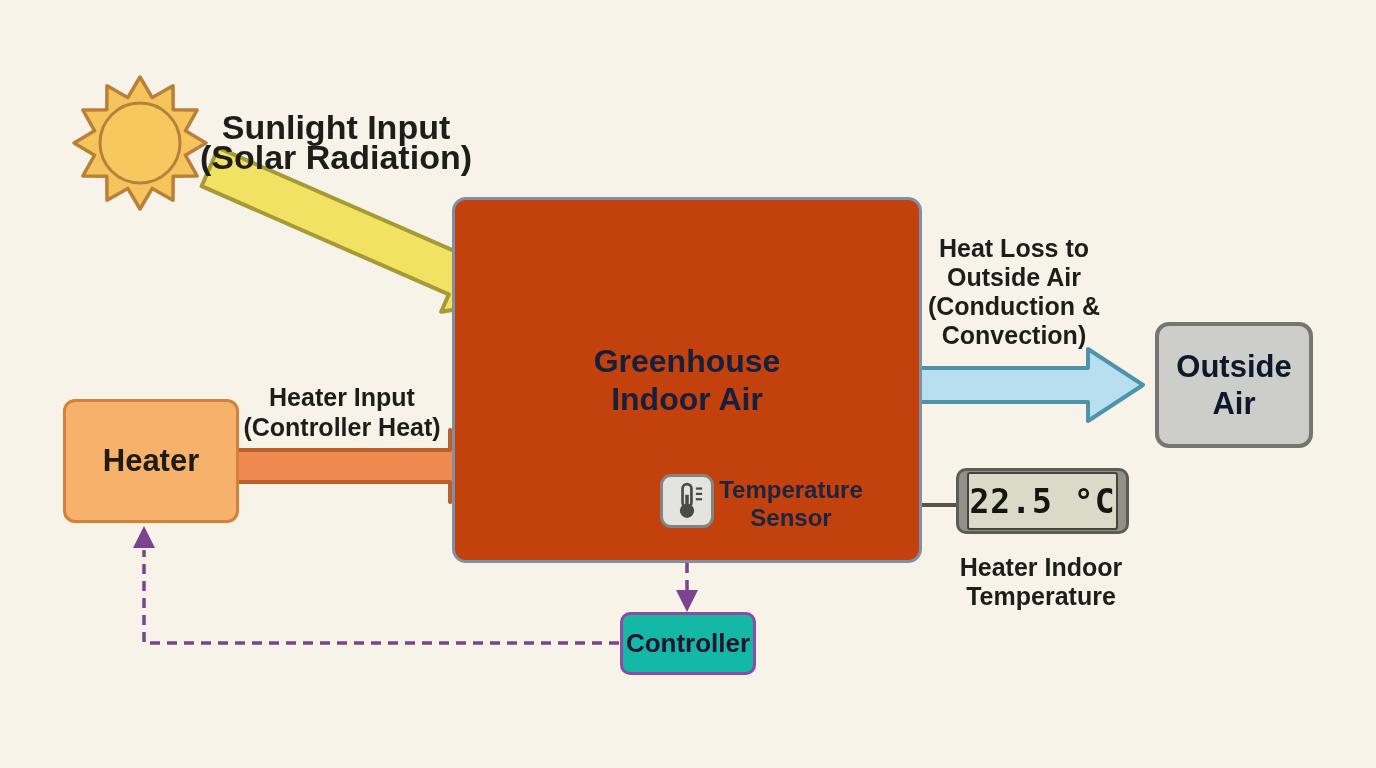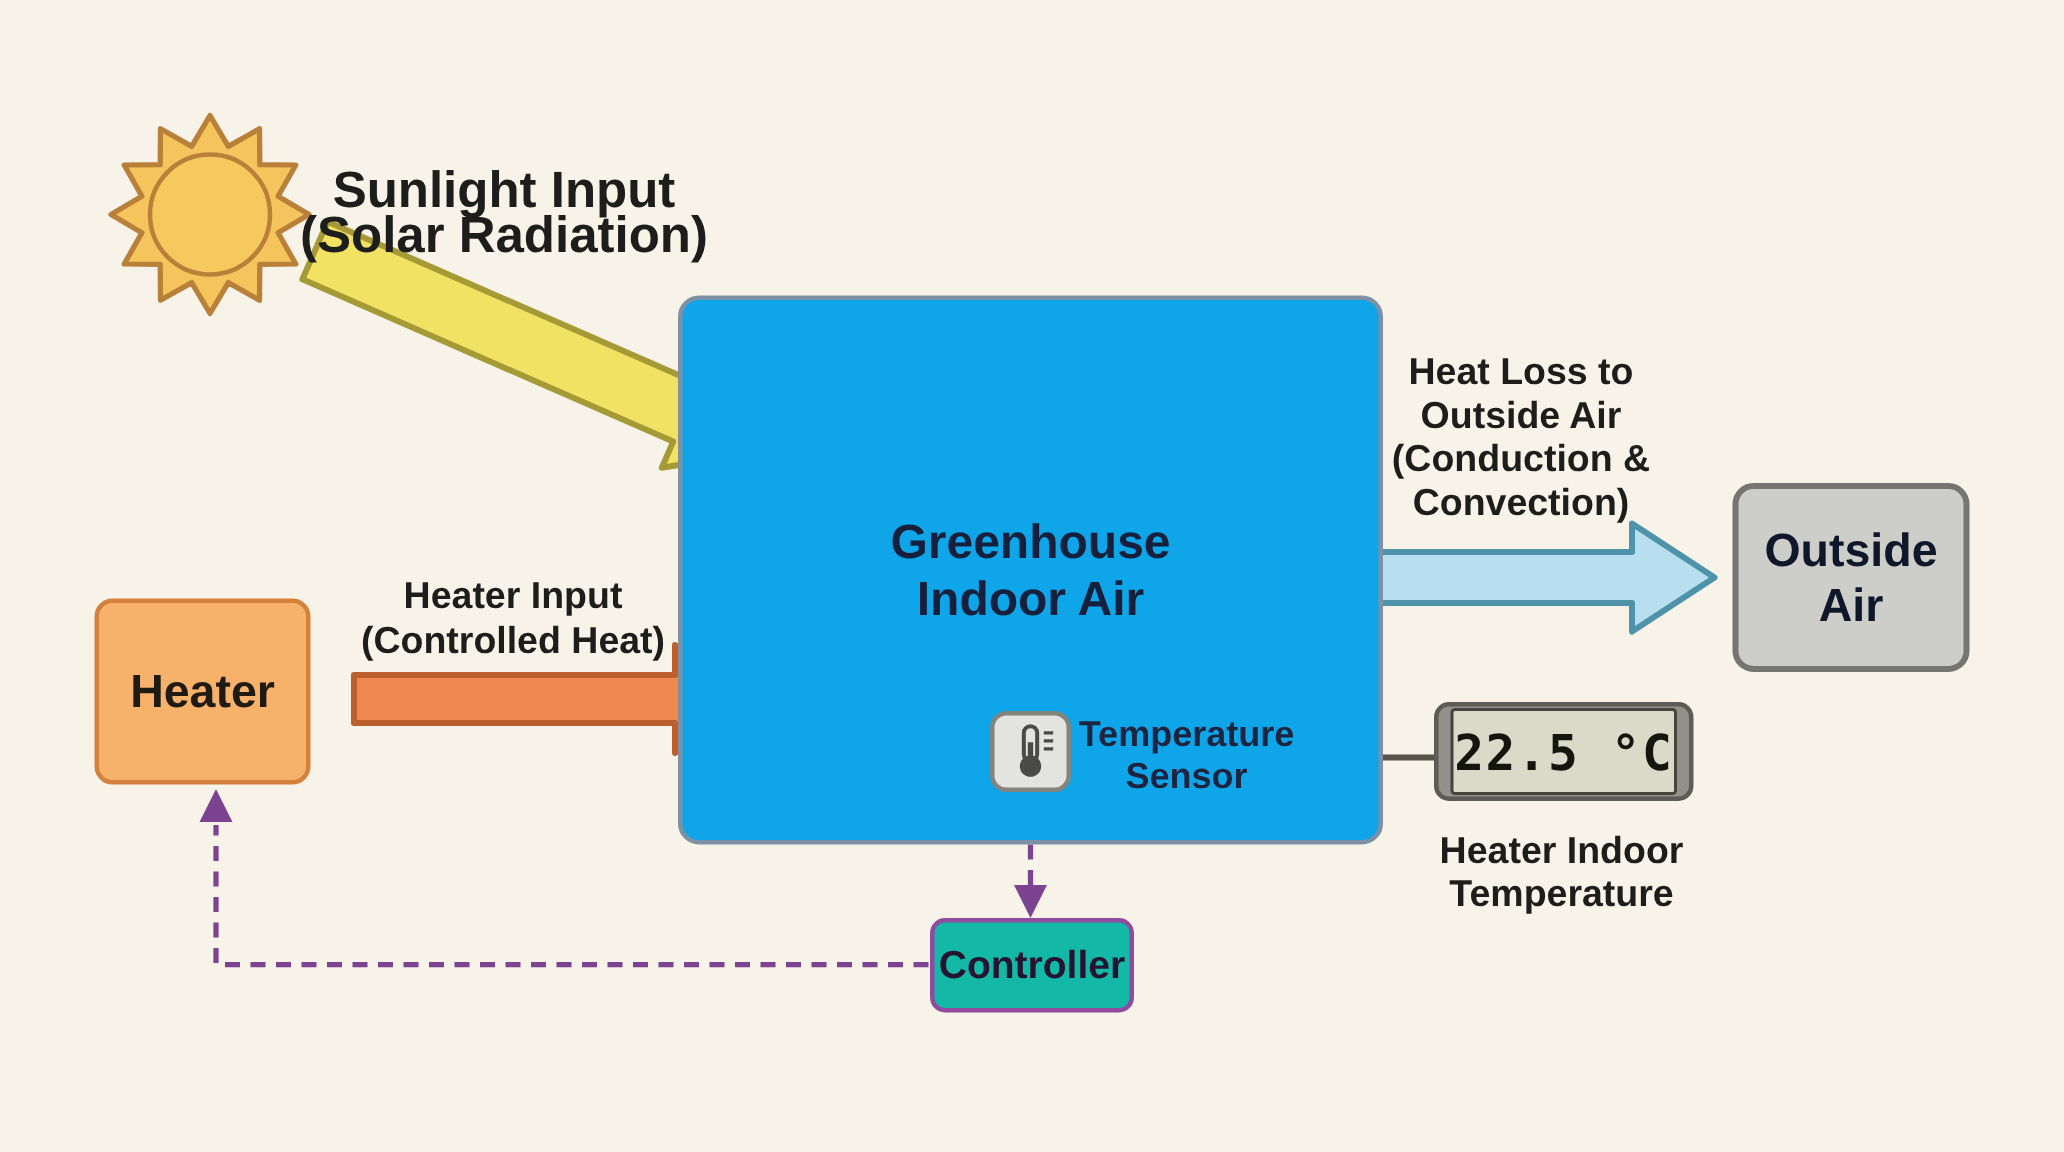--- a/index.html
+++ b/index.html
@@ -12,25 +12,25 @@
   .canvas{position:relative;width:1376px;height:768px;}
   .layer{position:absolute;left:0;top:0;}
 
   .box{
     position:absolute;box-sizing:border-box;
     display:flex;align-items:center;justify-content:center;
     text-align:center;white-space:pre-line;font-weight:600;
   }
   .greenhouse{
     left:452px;top:197px;width:470px;height:366px;
-    background:#0ea5e9;border:3px solid #7e90a5;border-radius:14px;
+    background:#c2410c;border:3px solid #7e90a5;border-radius:14px;
     font-size:32px;line-height:38px;color:#16203c;font-weight:600;
   }
   .heater{
-    left:63px;top:399px;width:144px;height:124px;
+    left:63px;top:399px;width:176px;height:124px;
     background:#f6b26b;border:3px solid #d4813c;border-radius:12px;
     font-size:31px;color:#1f1a12;
   }
   .outside{
     left:1155px;top:322px;width:158px;height:126px;
     background:#cdcdca;border:4px solid #757572;border-radius:14px;
     font-size:31px;line-height:37px;color:#0f172a;
   }
   .controller{
     left:620px;top:612px;width:136px;height:63px;
@@ -125,21 +125,21 @@
   </div>
 
   <div class="lcd-frame">
     <div class="lcd-screen">22.5 °C</div>
   </div>
 
   <div class="flabel lbl-sunlight">Sunlight Input
 (Solar Radiation)</div>
 
   <div class="flabel lbl-heater-input">Heater Input
-(Controlled Heat)</div>
+(Controller Heat)</div>
 
   <div class="flabel lbl-heat-loss">Heat Loss to
 Outside Air
 (Conduction &amp;
 Convection)</div>
 
   <div class="flabel lbl-sensor">Temperature
 Sensor</div>
 
   <div class="flabel lbl-output">Heater Indoor

